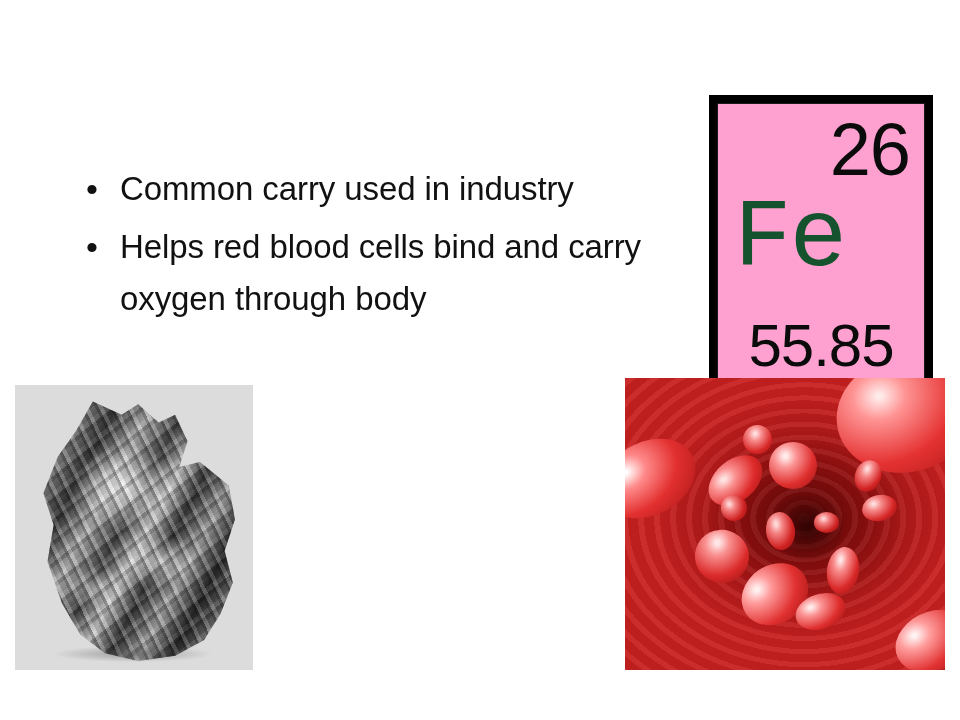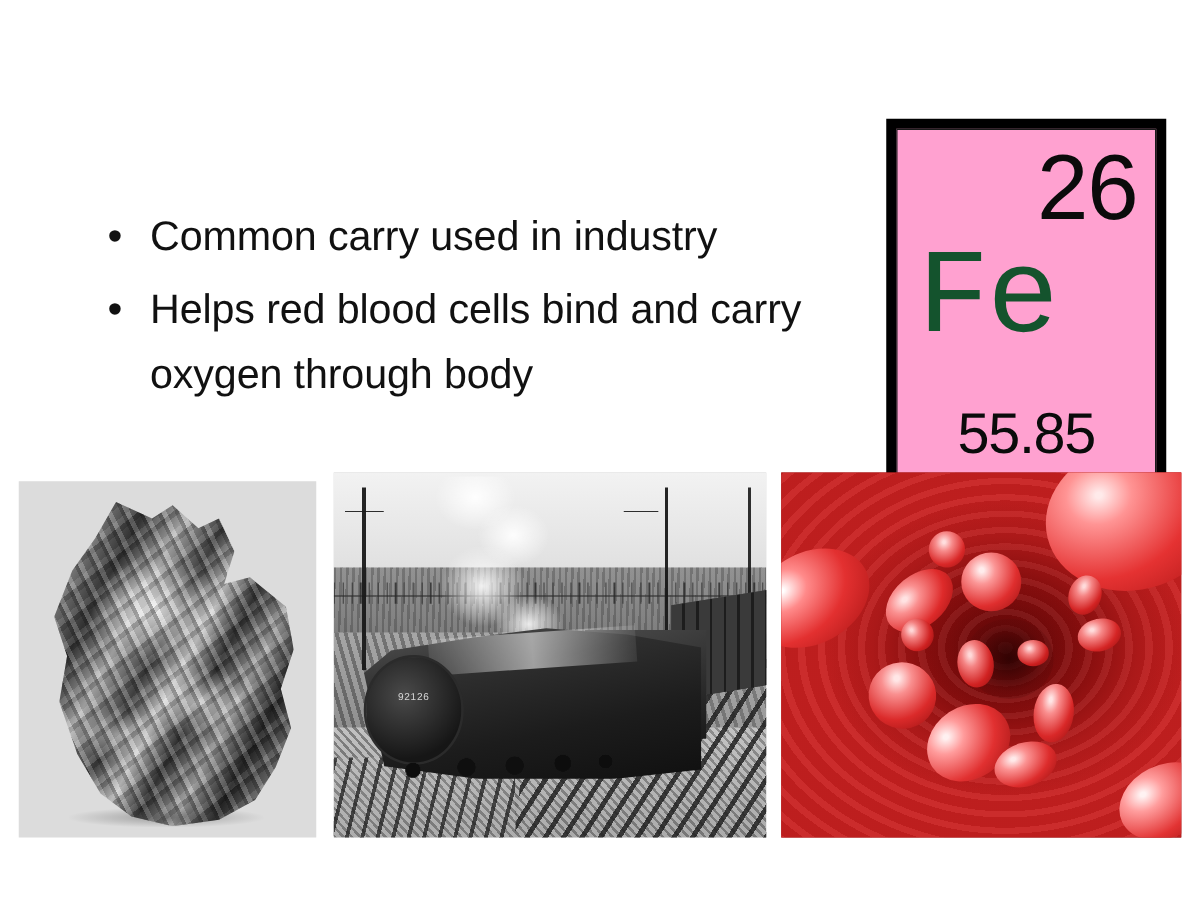--- a/index.html
+++ b/index.html
@@ -116,21 +116,21 @@
     color: #14532d;
     letter-spacing: -2px;
   }
   #atomic-mass {
     position: absolute;
     left: 0;
     right: 0;
     bottom: 12px;
     text-align: center;
     font-family: "Liberation Sans", sans-serif;
-    font-size: 46px;
+    font-size: 60px;
     line-height: 70px;
     font-weight: normal;
     color: #0b0b0b;
     letter-spacing: -1px;
   }
 
   
   .photo {
     position: absolute;
     overflow: hidden;
@@ -397,39 +397,20 @@
       <div id="atomic-mass">55.85</div>
     </div>
   </div>
 
   <div class="photo" id="photo-iron-nugget">
     <div class="nugget"></div>
     <div class="nugget-facets"></div>
     <div class="nugget-shadow"></div>
   </div>
 
-  <div class="photo" id="photo-steam-train">
-    <div class="sky"></div>
-    <div class="hills"></div>
-    <div class="fence"></div>
-    <div class="embankment"></div>
-    <div class="ballast"></div>
-    <div class="rails-right"></div>
-    <div class="rails-left"></div>
-    <div class="poles"></div>
-    <div class="pole-arms"></div>
-    <div class="wagons"></div>
-    <div class="smoke"></div>
-    <div class="tender"></div>
-    <div class="loco-body"></div>
-    <div class="boiler-highlight"></div>
-    <div class="smokebox"></div>
-    <div class="number-plate">92126</div>
-    <div class="wheels"></div>
-  </div>
 
   <div class="photo" id="photo-blood-cells">
     <div class="vessel-swirl"></div>
     <div class="dark-core"></div>
     <div class="rbc r1"></div>
     <div class="rbc r2"></div>
     <div class="rbc r3"></div>
     <div class="rbc r4"></div>
     <div class="rbc r5"></div>
     <div class="rbc r6"></div>

